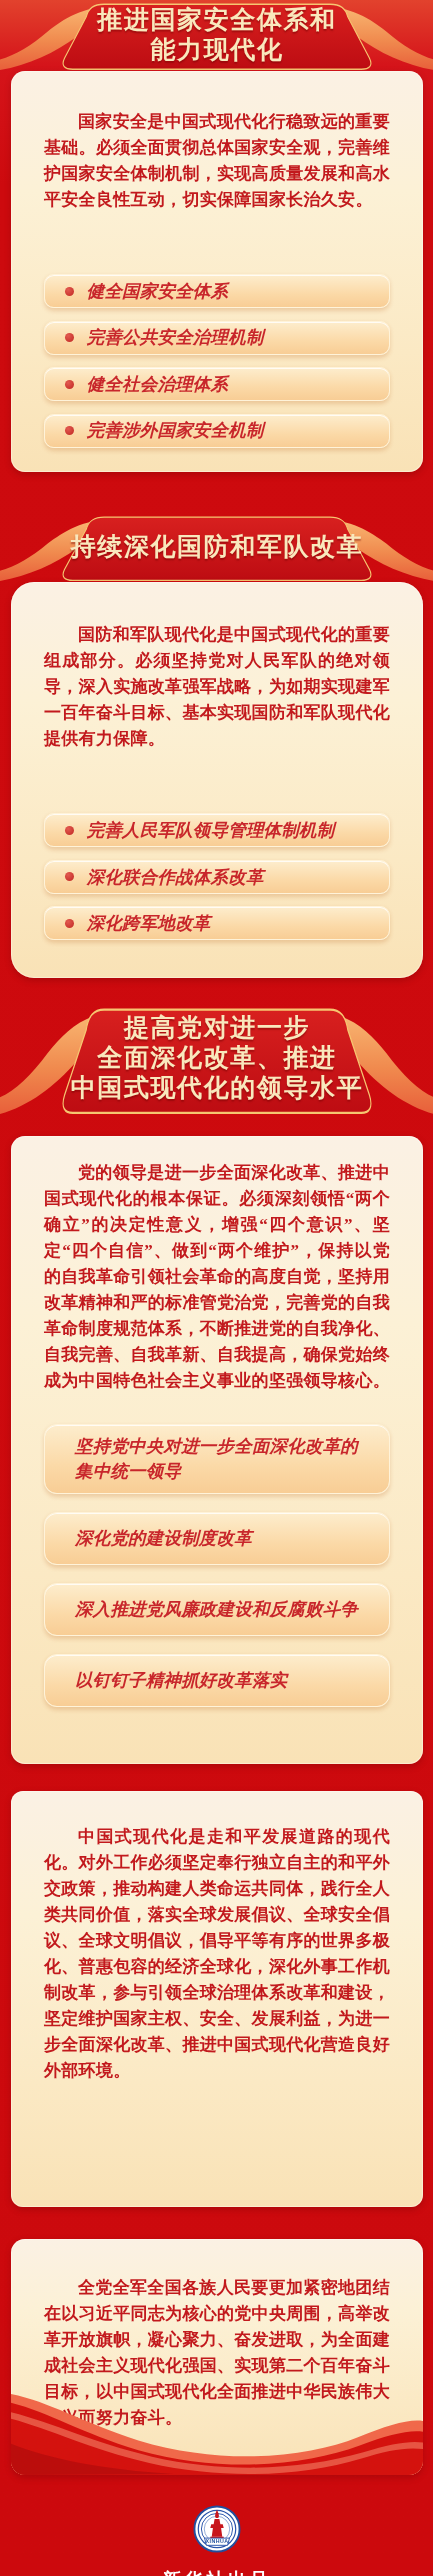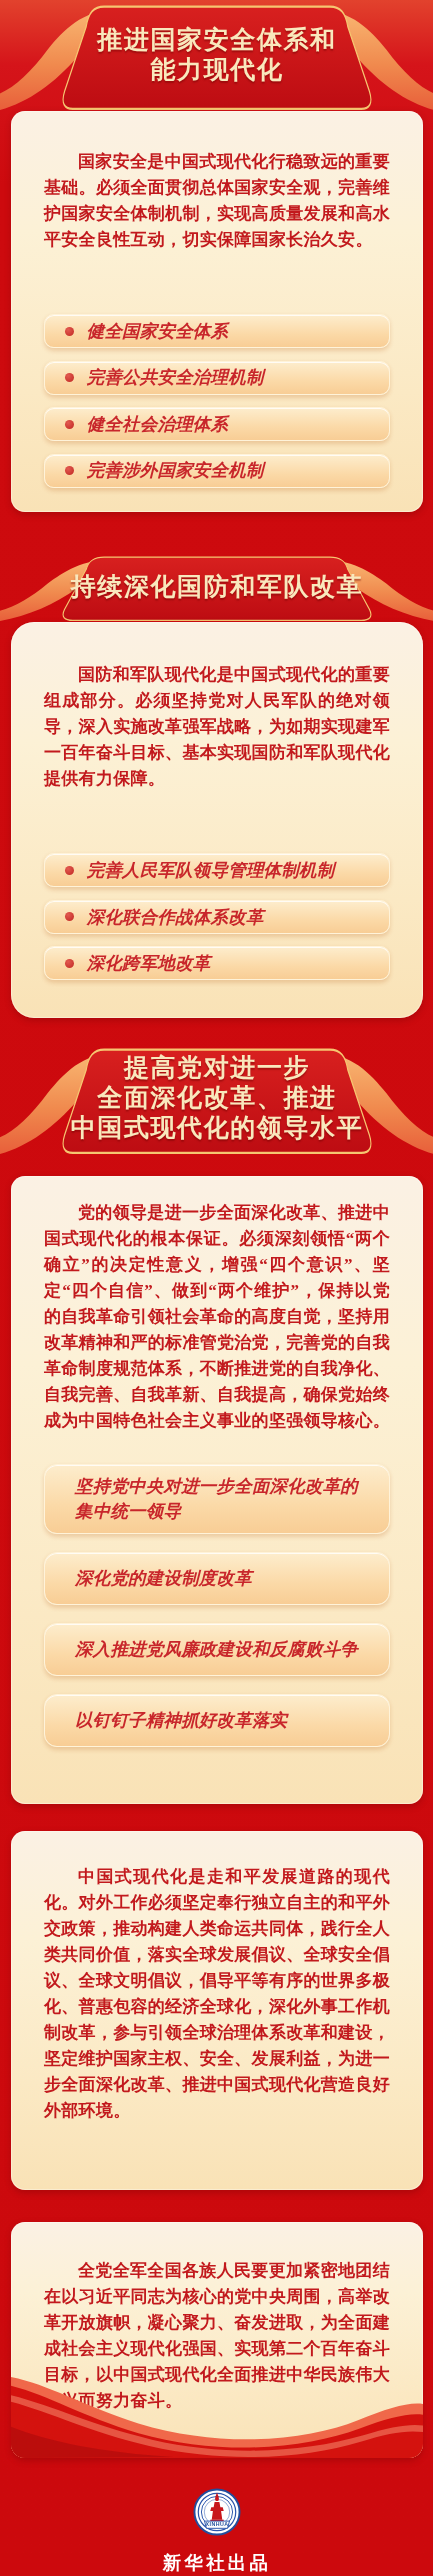--- a/index.html
+++ b/index.html
@@ -8,35 +8,35 @@
     background:linear-gradient(180deg,#e2422d 0px,#d5141a 65px,#cd0a0e 184px,#cc090d 100%);
     font-family:"Liberation Serif","DejaVu Serif",serif;
   }
   .banner{position:relative;width:434px;}
   .banner .ribbon{position:absolute;left:0;top:0;width:100%;height:100%;display:block;}
   .banner-title{position:relative;z-index:2;height:100%;display:flex;flex-direction:column;align-items:center;justify-content:center;text-align:center;}
   .banner-line{
     font-size:25px;font-weight:700;color:#f9e8bd;letter-spacing:1.6px;line-height:1.2;
     text-shadow:0 1.6px 1.6px rgba(110,0,0,.45);white-space:nowrap;
   }
-  .banner1{height:110px;}
+  .banner1{height:70px;}
   .banner2{height:68px;margin-top:41px;}
   .banner3{height:111px;margin-top:24.4px;}
 
   .card{
     position:relative;margin:1.1px 11px 0;border-radius:14px;box-sizing:border-box;
     padding:0 33px;
     background:linear-gradient(180deg,#fbf1e4 0%,#fcf1d6 30%,#fbe9c4 70%,#f9e2b6 100%);
     box-shadow:0 2.7px 6.5px rgba(100,0,0,.28), inset 0 0 0 1.1px rgba(255,255,255,.35);
     overflow:hidden;
   }
   .card1{height:401px;}
   .card2{height:396px;border-radius:23px;}
   .card3{height:628px;margin-top:22px;}
-  .card4{height:359px;margin-top:27px;}
+  .card4{height:416px;margin-top:27px;border-radius:12px;}
   .card5{height:236px;margin-top:32px;}
 
   .para{
     margin:0;color:#c2191d;font-weight:700;font-size:17px;line-height:26px;
     text-indent:2em;text-align:justify;letter-spacing:0.3px;
   }
   .card1 .para{margin-top:38px;}
   .card2 .para{margin-top:40px;}
   .card3 .para{margin-top:24px;}
   .card4 .para{margin-top:33px;}

